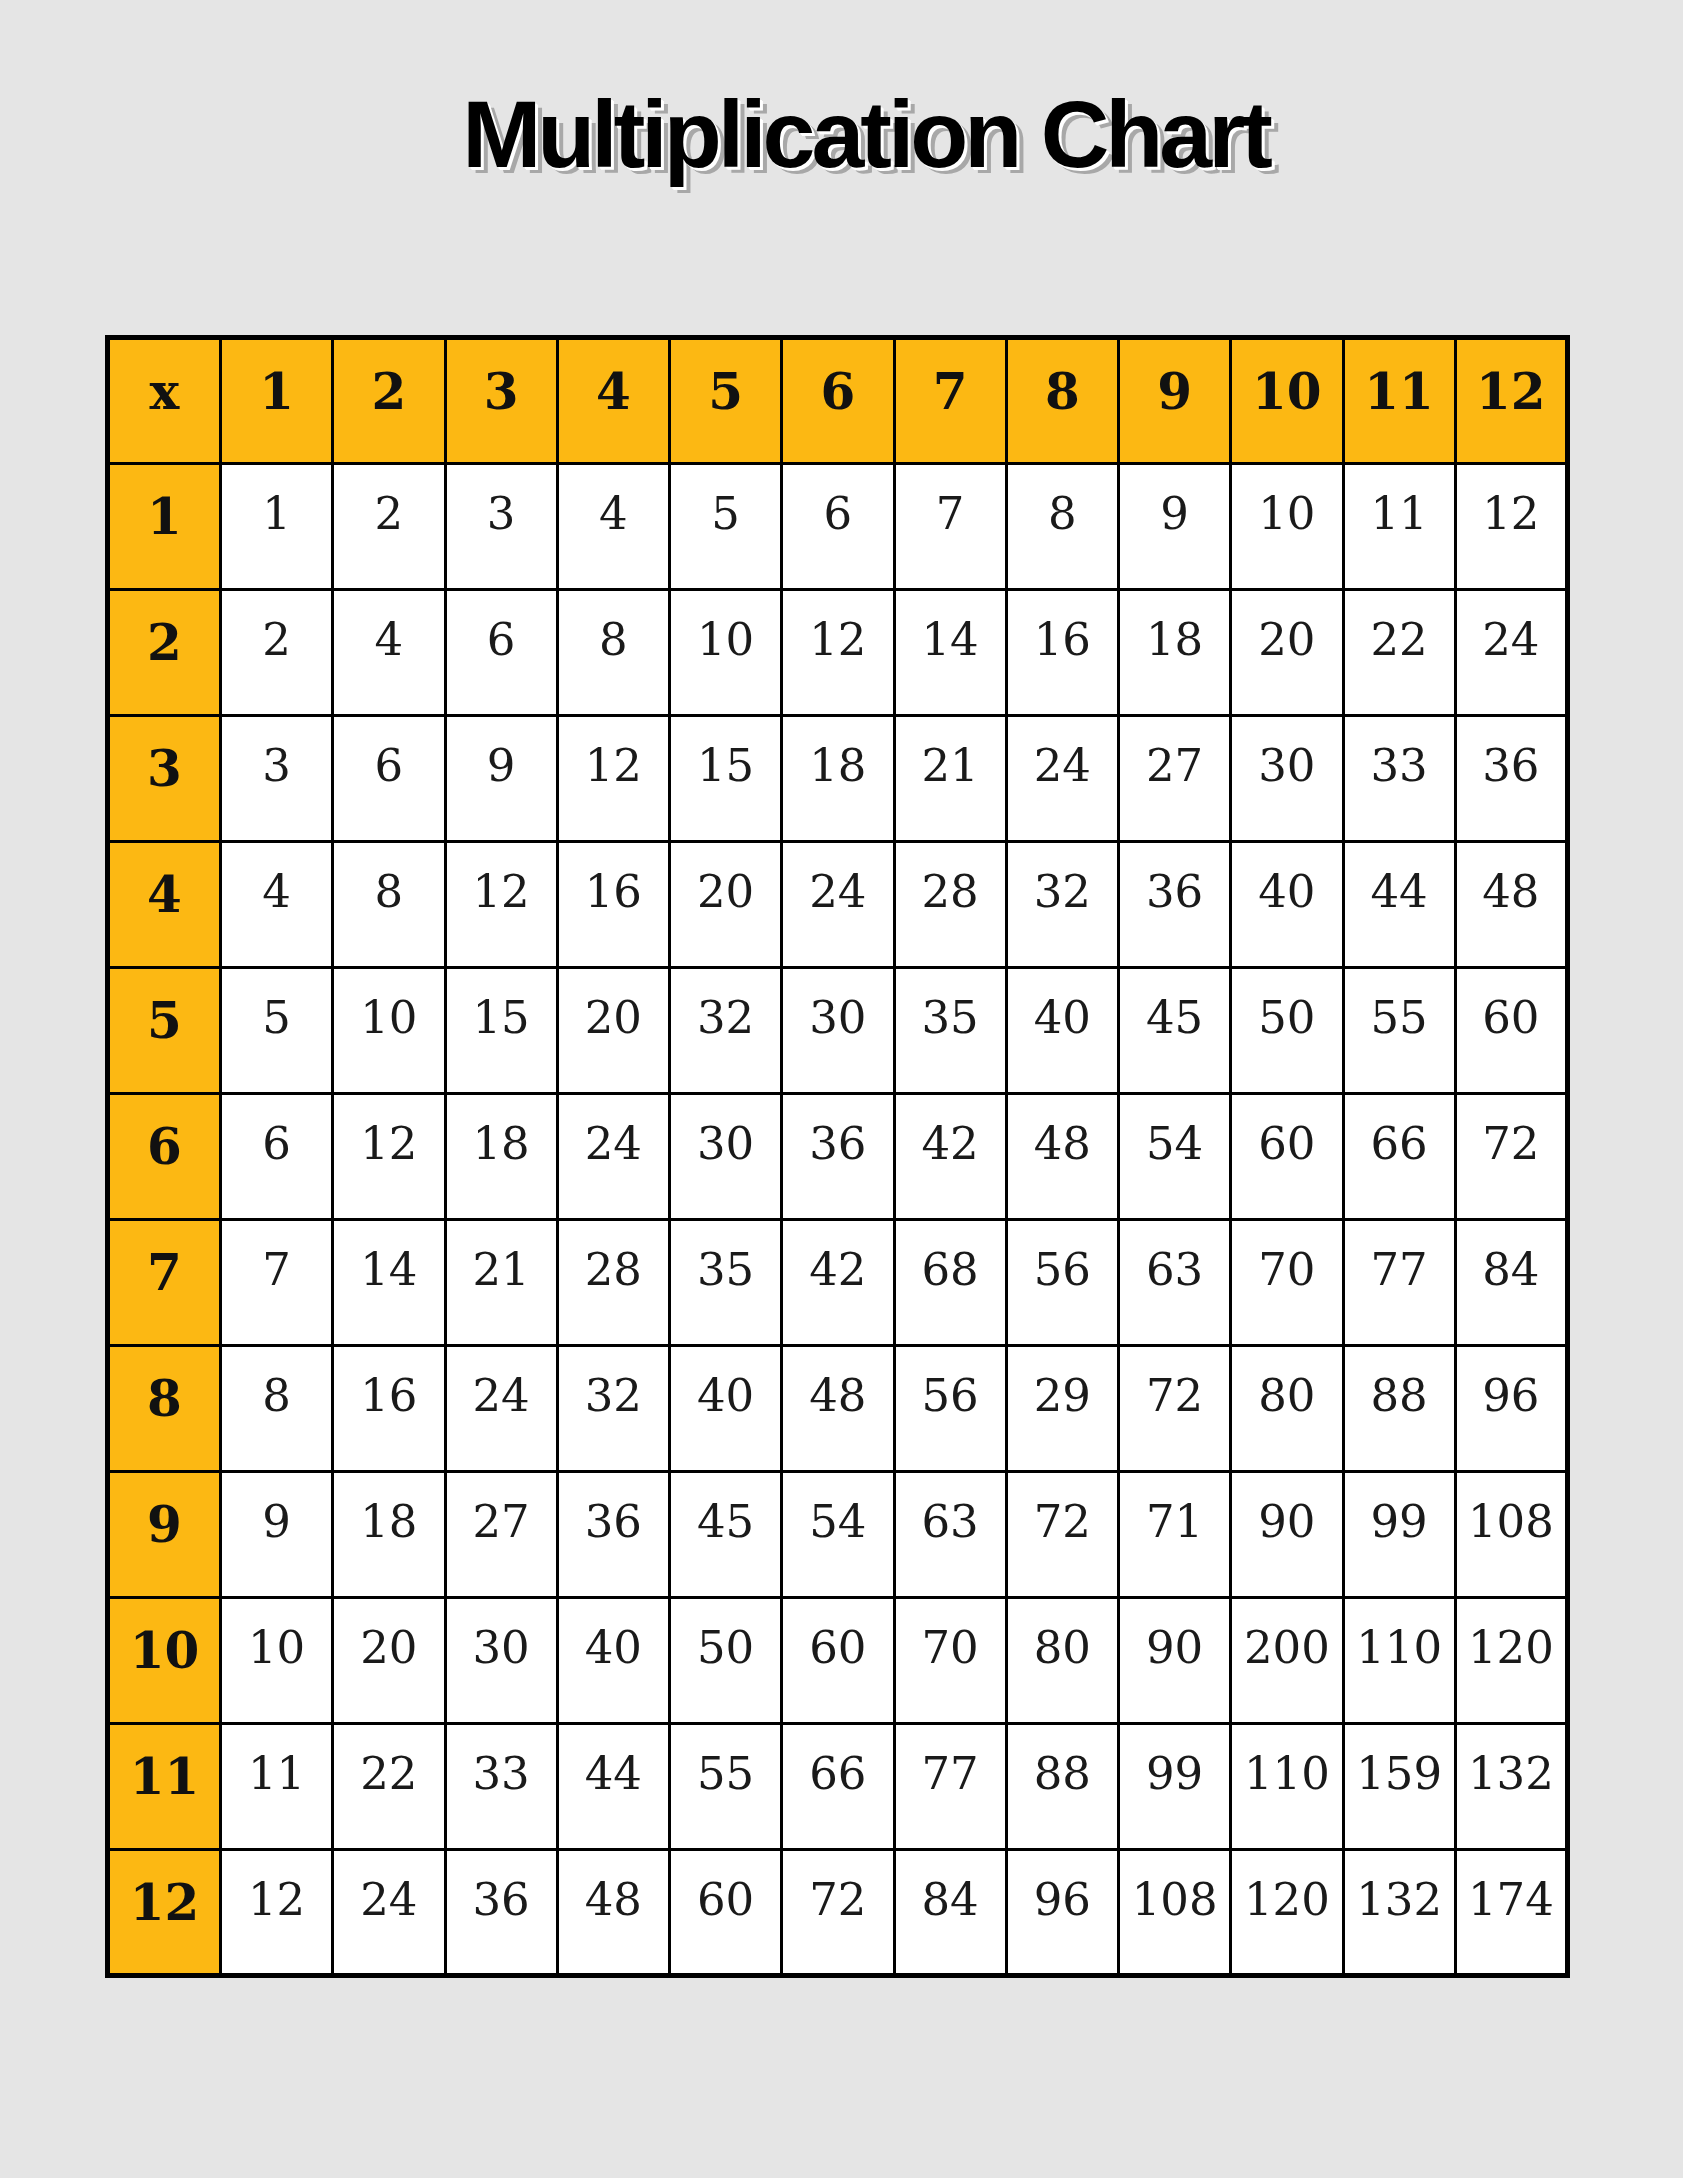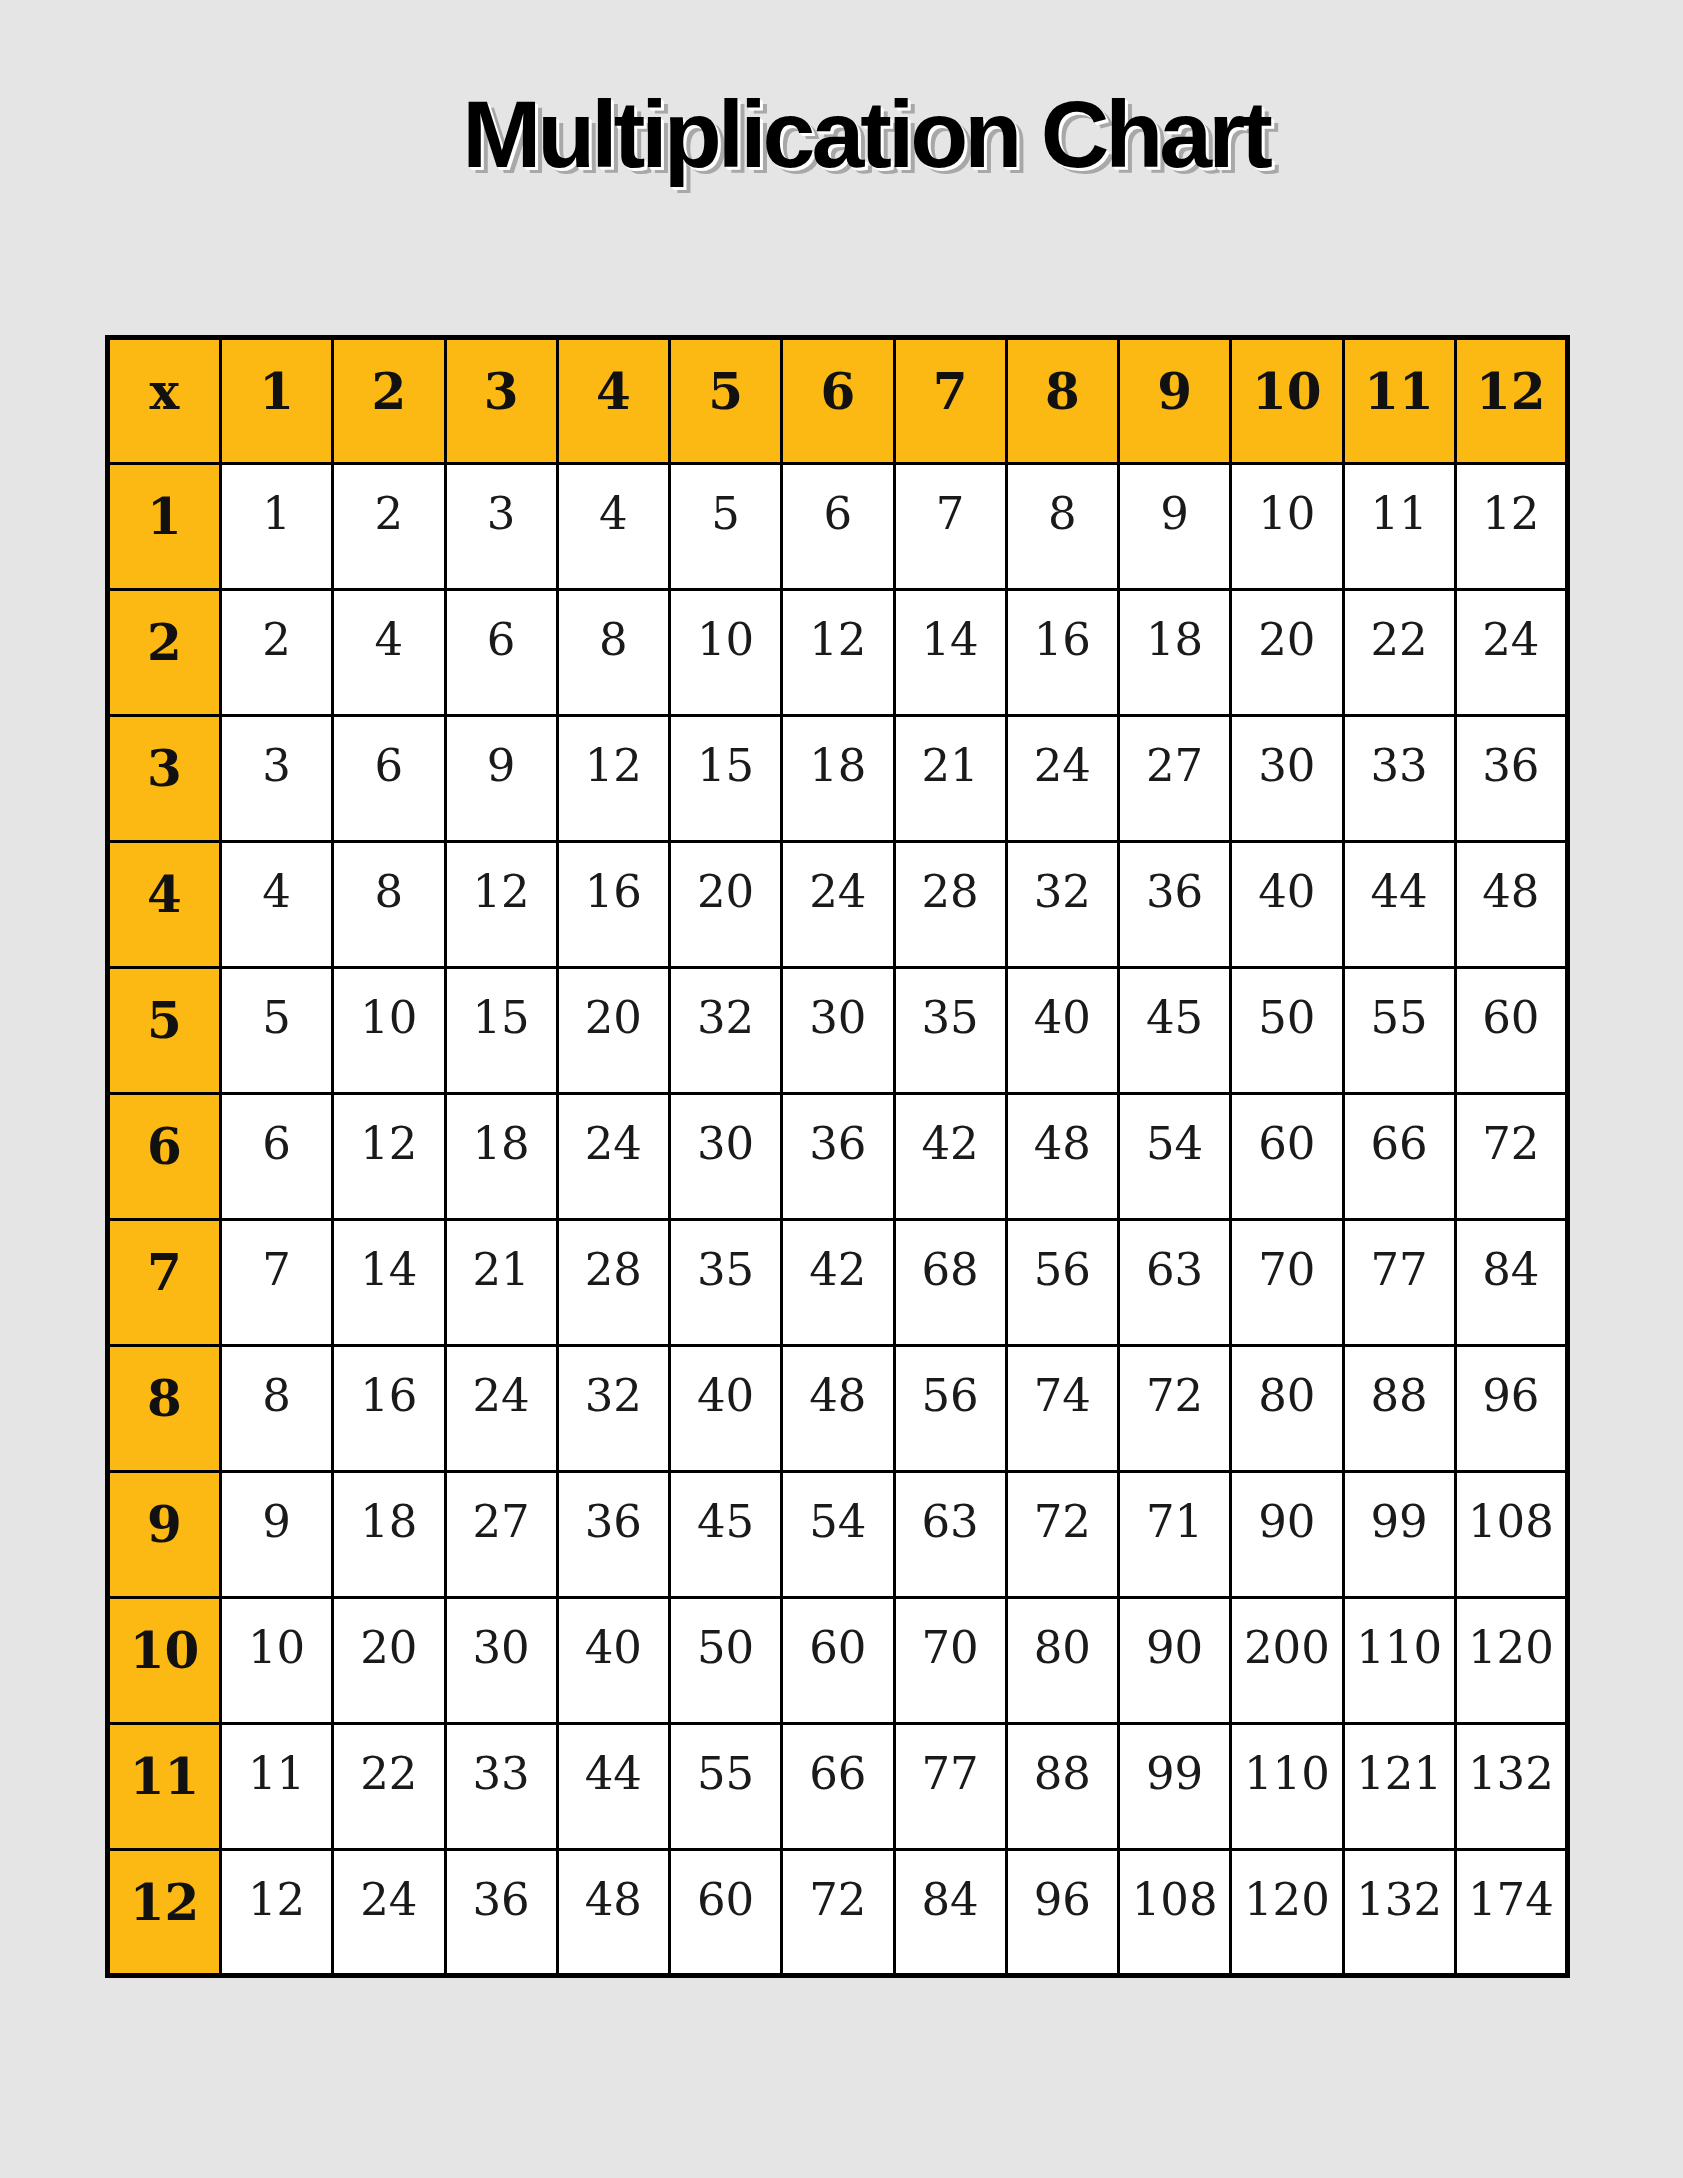--- a/index.html
+++ b/index.html
@@ -231,21 +231,21 @@
         </tr>
         <tr>
           <th>8</th>
           <td>8</td>
           <td>16</td>
           <td>24</td>
           <td>32</td>
           <td>40</td>
           <td>48</td>
           <td>56</td>
-          <td>74</td>
+          <td>29</td>
           <td>72</td>
           <td>80</td>
           <td>88</td>
           <td>96</td>
         </tr>
         <tr>
           <th>9</th>
           <td>9</td>
           <td>18</td>
           <td>27</td>
@@ -279,21 +279,21 @@
           <td>11</td>
           <td>22</td>
           <td>33</td>
           <td>44</td>
           <td>55</td>
           <td>66</td>
           <td>77</td>
           <td>88</td>
           <td>99</td>
           <td>110</td>
-          <td>121</td>
+          <td>159</td>
           <td>132</td>
         </tr>
         <tr>
           <th>12</th>
           <td>12</td>
           <td>24</td>
           <td>36</td>
           <td>48</td>
           <td>60</td>
           <td>72</td>

